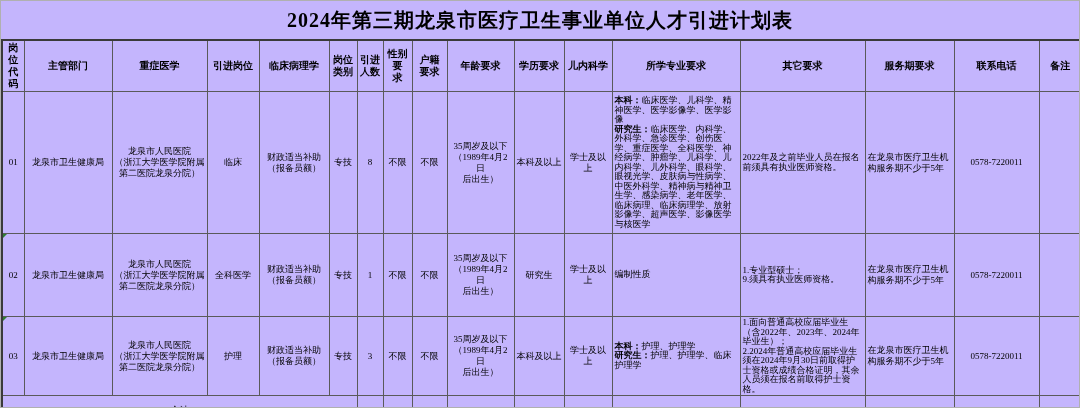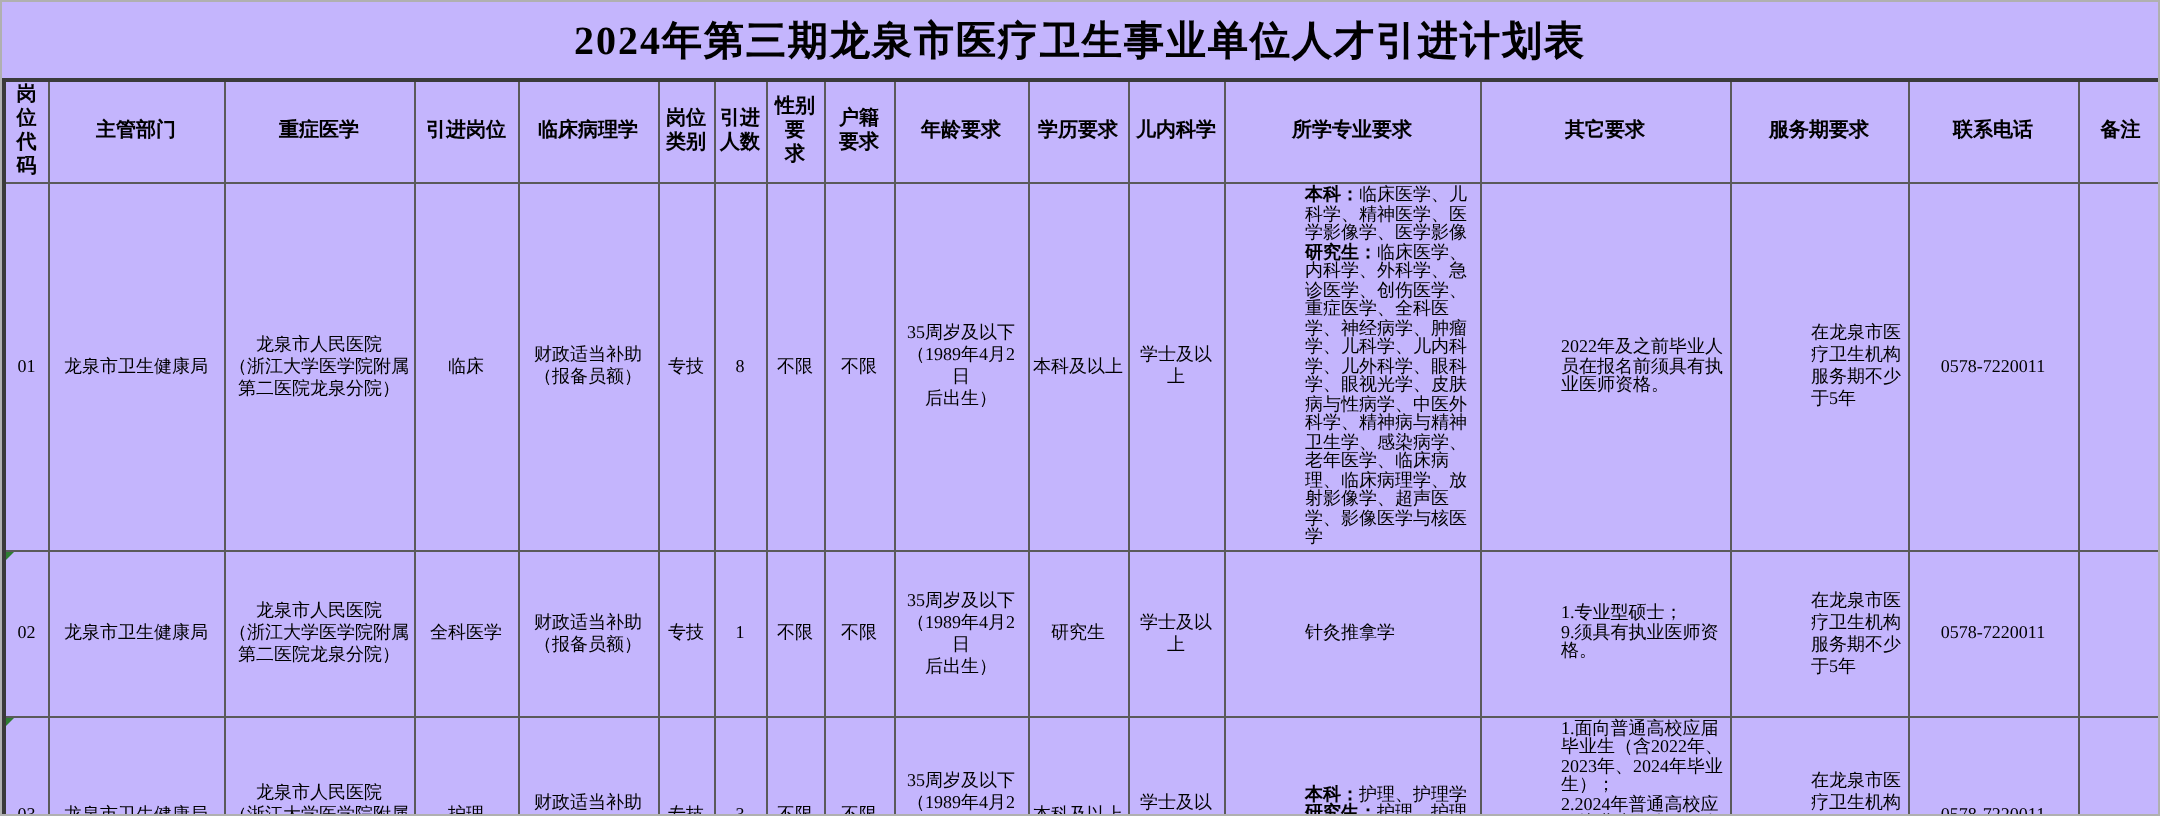--- a/index.html
+++ b/index.html
@@ -17,21 +17,21 @@
     border-collapse:collapse; table-layout:fixed;
     width:1078px; border:2px solid #3a3a3a;
   }
   .grid th, .grid td {
     border:1px solid #5a5a5a; padding:1px 2px; box-sizing:border-box;
     text-align:center; vertical-align:middle; overflow:hidden;
     font-size:9px; line-height:11px; position:relative;
     font-family:"Liberation Serif","DejaVu Serif",serif;
   }
   .grid th { font-weight:bold; font-size:10px; line-height:12px; white-space:pre-line; height:35px; }
-  .grid td.left { text-align:left;padding-left:40px; }
+  .grid td.left { text-align:left; }
   .grid td.pre { white-space:pre-line; }
   .grid td.small { font-size:9px; line-height:9.5px; }
   .grid td.small b { font-weight:bold; }
   .corner-mark {
     position:absolute; top:0; left:0; width:0; height:0;
     border-top:4px solid #2e7d32; border-right:4px solid transparent;
     display:block;
   }
   .footer-label { font-size:10px; }
 </style>
@@ -124,21 +124,21 @@
           <td>专技</td>
           <td>1</td>
           <td>不限</td>
           <td>不限</td>
           <td class="pre">35周岁及以下
 （1989年4月2日
 后出生）</td>
           <td>研究生</td>
           <td>学士及以上</td>
           <td class="left small">
-            <div>针灸推拿学</div>
+            <div>编制性质</div>
           </td>
           <td class="left small pre">1.专业型硕士；
 9.须具有执业医师资格。</td>
           <td class="left">在龙泉市医疗卫生机构服务期不少于5年</td>
           <td>0578-7220011</td>
           <td></td>
         </tr>
         <tr style="height: 75px;">
           <td>03<span class="corner-mark" style="border-top-color: rgb(46, 125, 50);"></span></td>
           <td>龙泉市卫生健康局</td>

